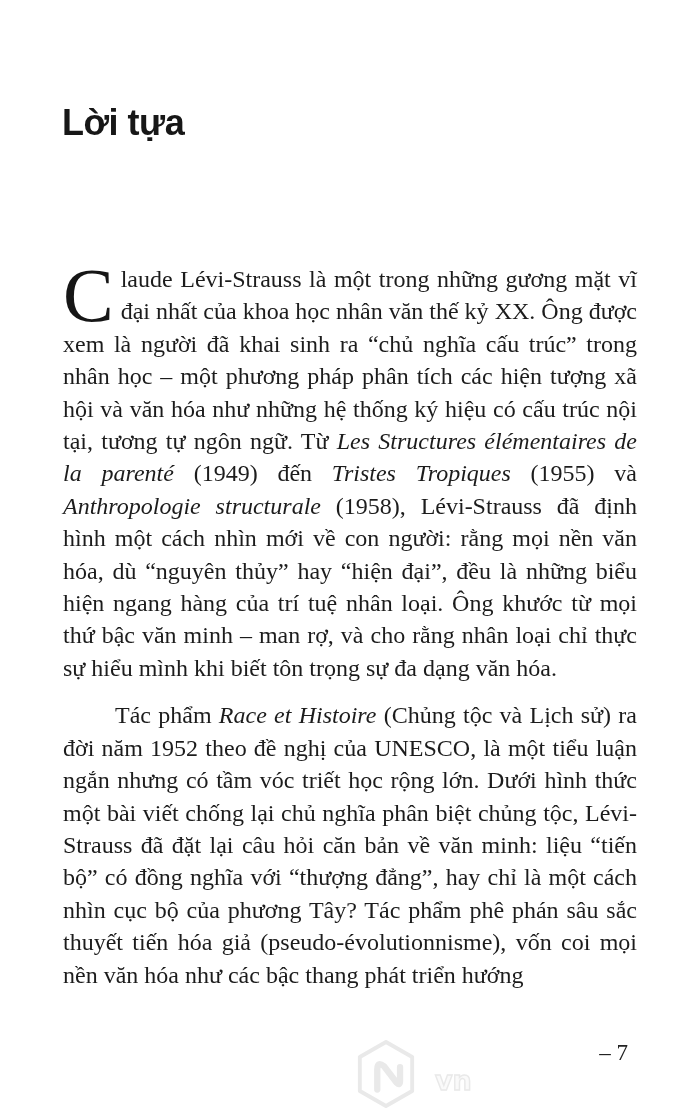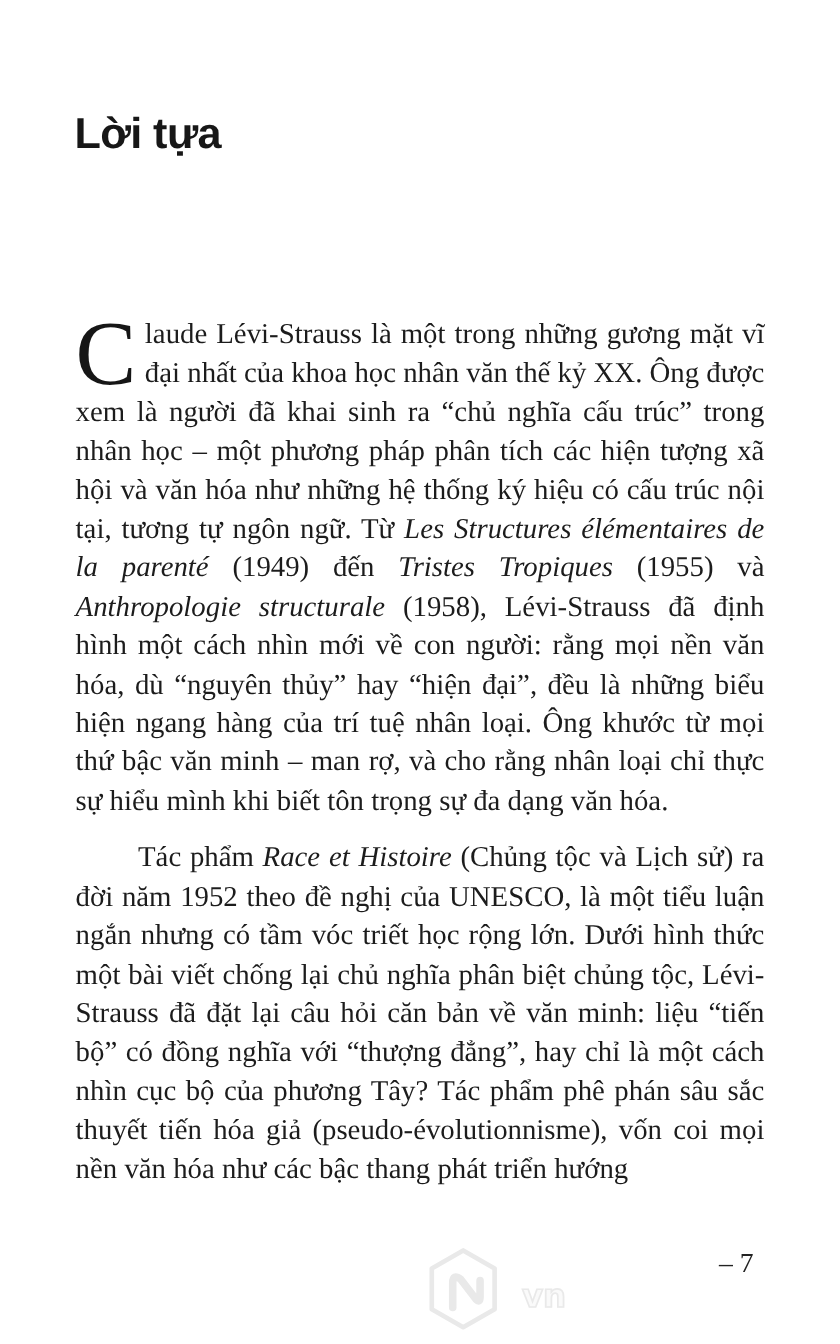--- a/index.html
+++ b/index.html
@@ -8,21 +8,21 @@
     width: 700px;
     height: 1120px;
     background: #ffffff;
     overflow: hidden;
     font-family: "Liberation Serif", serif;
     color: #1c1c1c;
   }
   .heading {
     position: absolute;
     left: 62px;
-    top: 90px;
+    top: 102px;
     margin: 0;
     font-family: "Liberation Sans", sans-serif;
     font-weight: 700;
     font-size: 36px;
     letter-spacing: -0.5px;
     color: #171717;
   }
   .body-text {
     position: absolute;
     left: 63px;

